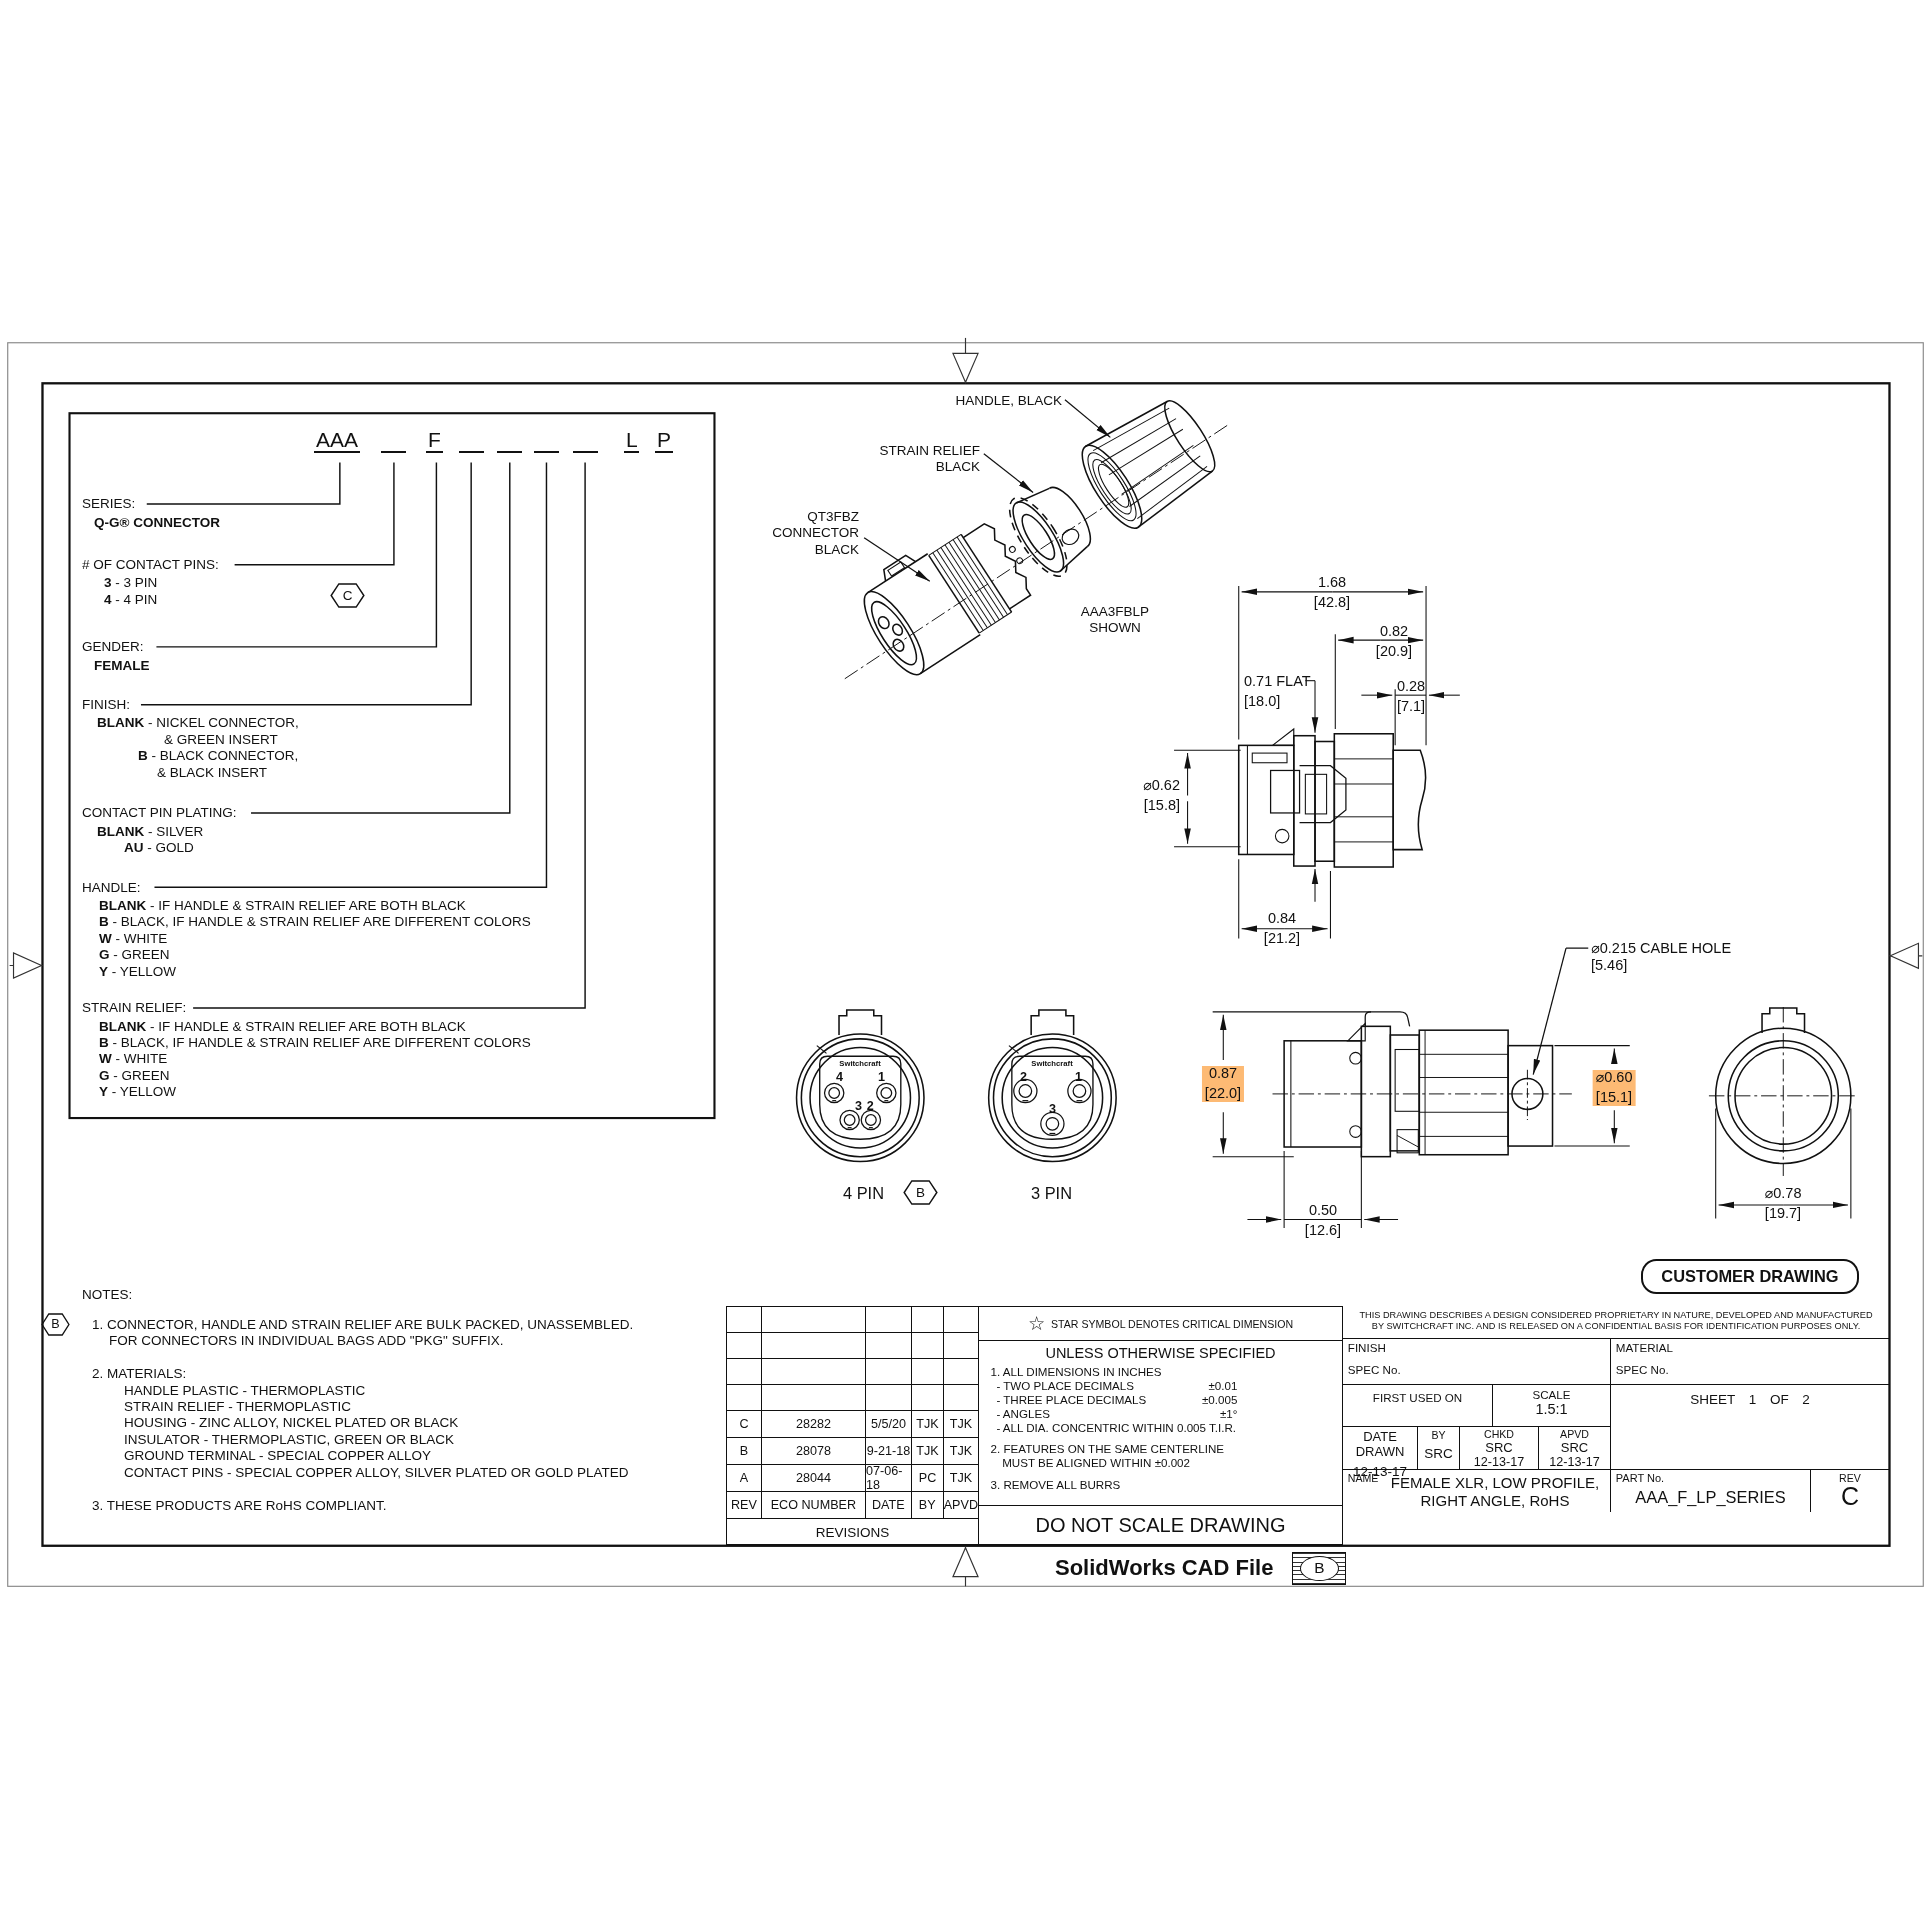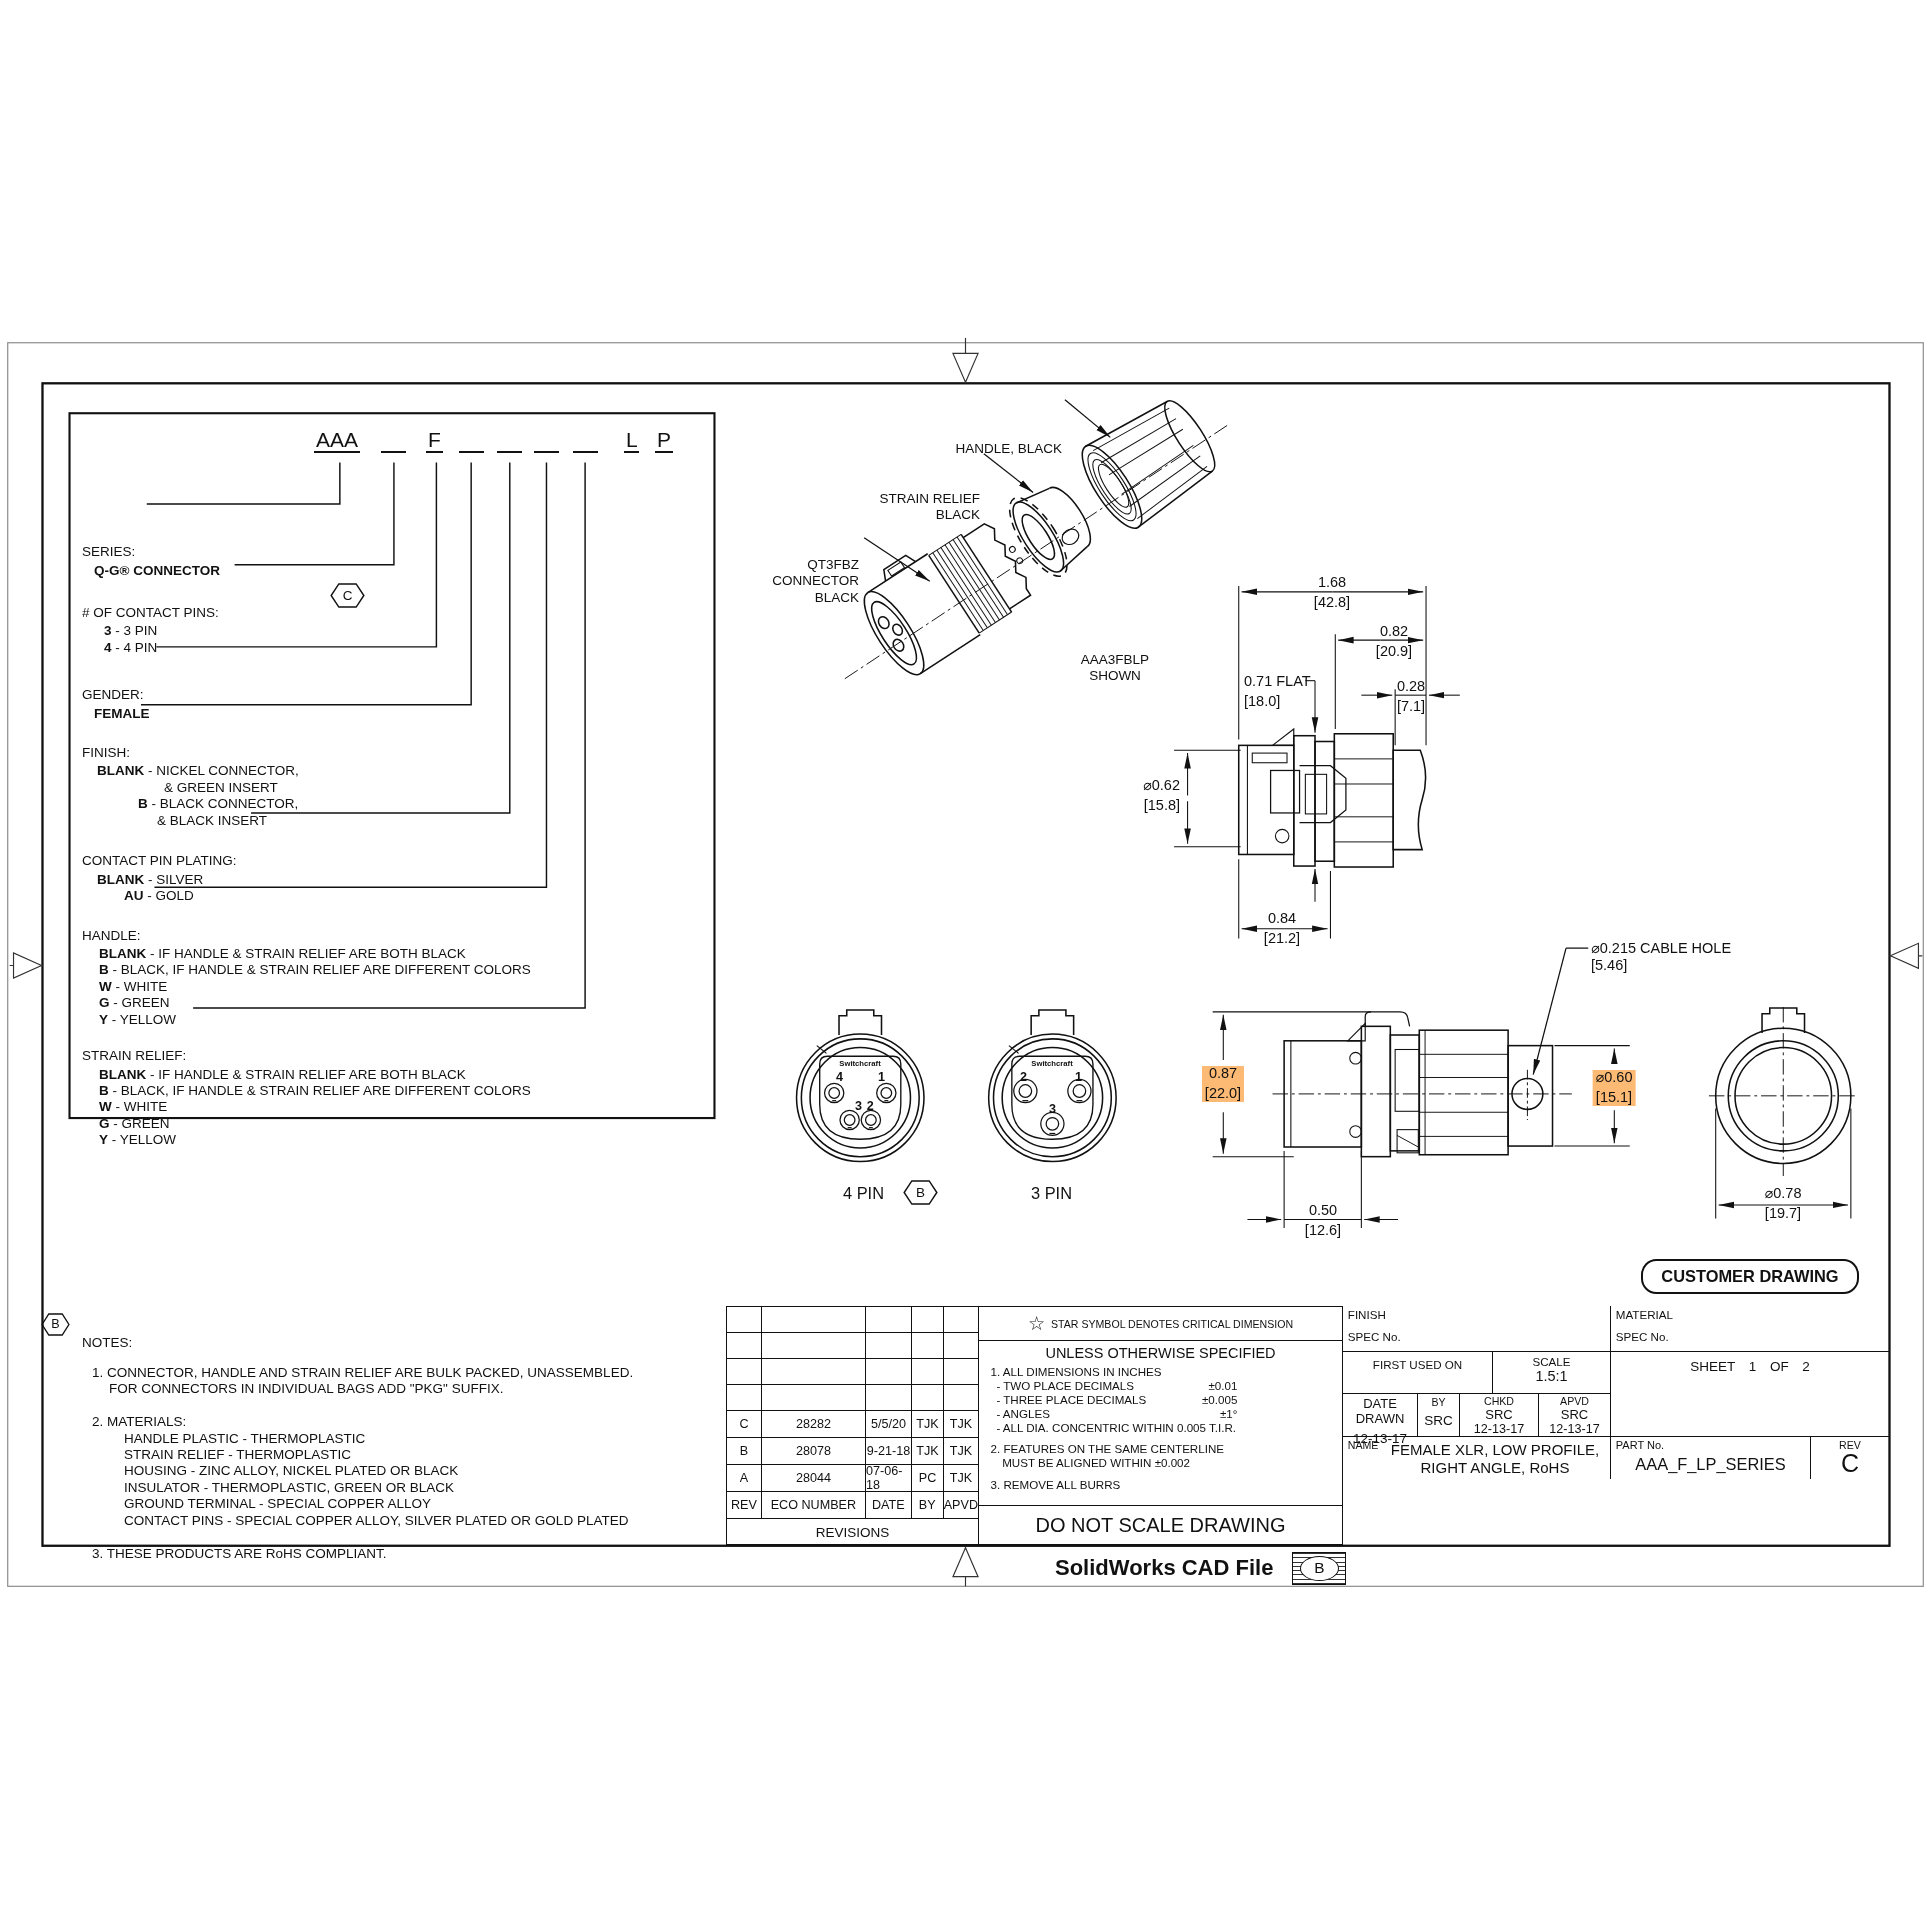--- a/index.html
+++ b/index.html
@@ -1,20 +1,20 @@
 <!DOCTYPE html>
 <html><head>
 <meta charset="utf-8">
 <style>
   html,body{margin:0;padding:0;background:#fff;}
   #canvas{position:relative;width:1931px;height:1931px;background:#fff;
           font-family:"Liberation Sans","DejaVu Sans",sans-serif;color:#111;overflow:hidden;}
   #art{position:absolute;left:0;top:0;z-index:1;}
   .txt{position:absolute;z-index:2;white-space:nowrap;color:#111;}
-  .t14{font-size:13.5px;line-height:16.4px;margin-top:48px;}
+  .t14{font-size:13.5px;line-height:16.4px;}
   .b{font-weight:bold;}
   .ra{text-align:right;}
   .ctr{text-align:center;}
   
   .code-ch{position:absolute;z-index:2;font-size:21px;line-height:23px;border-bottom:2.9px solid #111;padding:0 1.9px;}
   .code-blank{position:absolute;z-index:2;width:25px;height:21px;border-bottom:2.9px solid #111;}
   
   .dim{position:absolute;z-index:2;font-size:14.5px;line-height:15.4px;text-align:center;transform:translateX(-50%);}
   .dim span{display:block;}
   .dim .mm{margin-top:4.8px;}
@@ -527,20 +527,24 @@
         </div>
     <div style="padding-left:5.8px">- ALL DIA. CONCENTRIC WITHIN 0.005 T.I.R.</div>
     <div style="margin-top:7.7px">2. FEATURES ON THE SAME CENTERLINE</div>
     <div style="padding-left:11.6px">MUST BE ALIGNED WITHIN ±0.002</div>
     <div style="margin-top:8px">3. REMOVE ALL BURRS</div>
   </div>
   <div style="height:39px;border-top:1.4px solid #111;display:flex;align-items:center;justify-content:center;font-size:20px">DO NOT SCALE DRAWING</div>
 </div>
 
 <div class="blk" style="left:1342px;top:1306px;width:547px;height:239px;border-left:1.9px solid #111">
+  <div class="tb-row" style="height:33px;display:block;text-align:center;font-size:9.2px;line-height:11.6px;padding-top:3.9px">
+    <div>THIS DRAWING DESCRIBES A DESIGN CONSIDERED PROPRIETARY IN NATURE, DEVELOPED AND MANUFACTURED</div>
+    <div>BY SWITCHCRAFT INC. AND IS RELEASED ON A CONFIDENTIAL BASIS FOR IDENTIFICATION PURPOSES ONLY.</div>
+  </div>
   <div class="tb-row" style="height:46px">
     <div class="tb-cell" style="width:268px">
       <div class="tb-lab" style="font-size:11.6px">FINISH</div>
       <div class="tb-lab" style="font-size:11.6px;margin-top:6.8px">SPEC No.</div>
     </div>
     <div class="tb-cell" style="flex:1">
       <div class="tb-lab" style="font-size:11.6px">MATERIAL</div>
       <div class="tb-lab" style="font-size:11.6px;margin-top:6.8px">SPEC No.</div>
     </div>
   </div>

